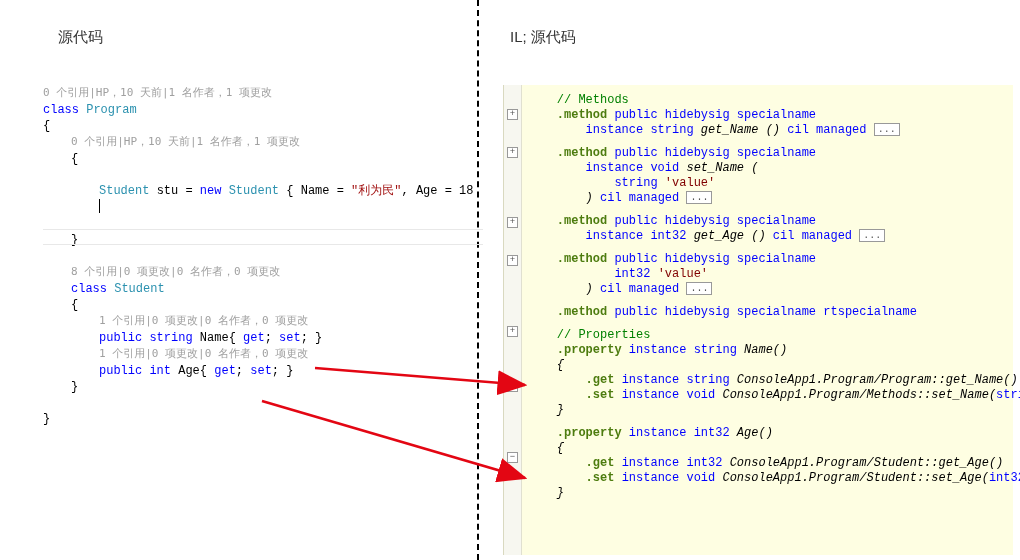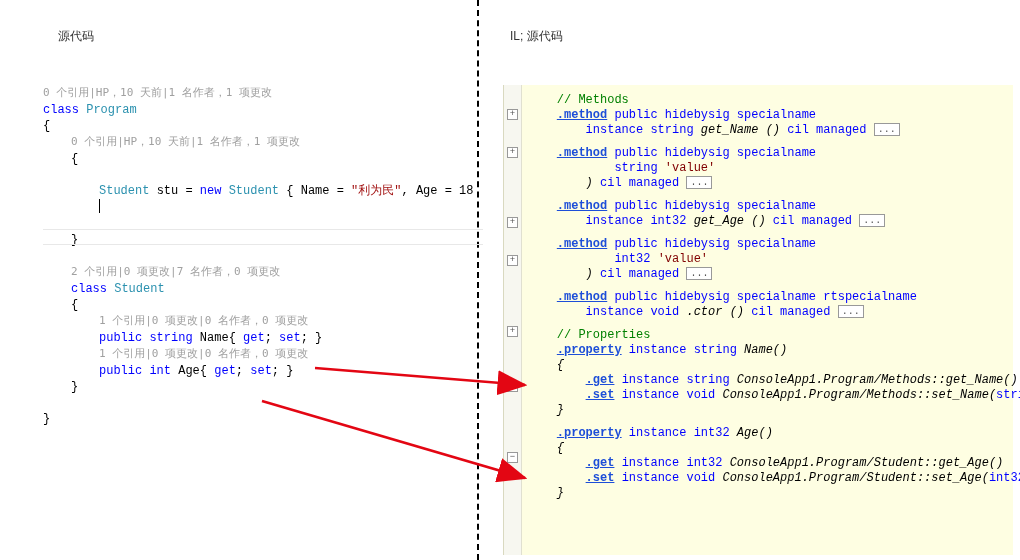--- a/index.html
+++ b/index.html
@@ -10,21 +10,21 @@
     font-size: 12px;
     background: #fff;
     width: 1020px;
     height: 560px;
     position: relative;
     overflow: hidden;
   }
   .panel-title {
     position: absolute;
     font-family: "Microsoft YaHei", sans-serif;
-    font-size: 12px;
+    font-size: 15px;
     color: #333;
   }
   .left-panel {
     position: absolute;
     left: 18px;
     top: 85px;
     width: 440px;
     margin-left: 25px;
   }
   .codelens {
@@ -76,21 +76,21 @@
     background: #fff;
     font-size: 9px;
     line-height: 9px;
     text-align: center;
     color: #555;
     cursor: pointer;
   }
   .il-line { white-space: pre; line-height: 15px; min-height: 15px; }
   .il-comment { color: #008000; }
   .il-kw { color: #0000ff; }
-  .il-dir { color: #1d4ed8; font-weight: bold; text-decoration: underline; }
+  .il-dir { color: #4d7c0f; font-weight: bold; }
   .il-plain { color: #000; font-style: italic; }
   .il-lit { color: #800000; }
   .boxdots {
     display: inline-block;
     border: 1px solid #999;
     padding: 0 3px;
     font-size: 10px;
     line-height: 11px;
     vertical-align: 1px;
     color: #555;
@@ -131,21 +131,21 @@
   <div class="line"><span class="kw">class</span> <span class="type">Program</span></div>
   <div class="line plain">{</div>
   <div class="codelens indent1">0 个引用|HP，10 天前|1 名作者，1 项更改</div>
   <div class="line indent1 plain">{</div>
   <div class="line"></div>
   <div class="line indent2"><span class="type">Student</span> <span class="plain">stu</span> = <span class="kw">new</span> <span class="type">Student</span><span class="plain"> { Name = </span><span class="str">"利为民"</span><span class="plain">, Age = 18</span></div>
   <div class="line indent2"><span class="text-caret"></span></div>
   <div class="line"></div>
   <div class="line indent1 plain">}</div>
   <div class="line"></div>
-  <div class="codelens indent1">2 个引用|0 项更改|7 名作者，0 项更改</div>
+  <div class="codelens indent1">8 个引用|0 项更改|0 名作者，0 项更改</div>
   <div class="line indent1"><span class="kw">class</span> <span class="type">Student</span></div>
   <div class="line indent1 plain">{</div>
   <div class="codelens indent2">1 个引用|0 项更改|0 名作者，0 项更改</div>
   <div class="line indent2"><span class="kw">public string</span> <span class="plain">Name</span><span class="plain">{ </span><span class="kw">get</span><span class="plain">; </span><span class="kw">set</span><span class="plain">; }</span></div>
   <div class="codelens indent2">1 个引用|0 项更改|0 名作者，0 项更改</div>
   <div class="line indent2"><span class="kw">public int</span> <span class="plain">Age</span><span class="plain">{ </span><span class="kw">get</span><span class="plain">; </span><span class="kw">set</span><span class="plain">; }</span></div>
   <div class="line indent1 plain">}</div>
   <div class="line"></div>
   <div class="line plain">}</div>
 </div>
@@ -162,45 +162,45 @@
   </div>
 
   <div class="blk">
     <div class="il-line">    <span class="il-comment">// Methods</span></div>
     <div class="il-line">    <span class="il-dir">.method</span> <span class="il-kw">public hidebysig specialname</span></div>
     <div class="il-line">        <span class="il-kw">instance string</span> <span class="il-plain">get_Name ()</span> <span class="il-kw">cil managed</span> <span class="boxdots">...</span></div>
   </div>
 
   <div class="blk">
     <div class="il-line">    <span class="il-dir">.method</span> <span class="il-kw">public hidebysig specialname</span></div>
+    <div class="il-line">        <span class="il-kw">instance void</span> <span class="il-plain">set_Name (</span></div>
     <div class="il-line">            <span class="il-kw">string</span> <span class="il-lit">'value'</span></div>
     <div class="il-line">        <span class="il-plain">)</span> <span class="il-kw">cil managed</span> <span class="boxdots">...</span></div>
   </div>
 
   <div class="blk">
     <div class="il-line">    <span class="il-dir">.method</span> <span class="il-kw">public hidebysig specialname</span></div>
     <div class="il-line">        <span class="il-kw">instance int32</span> <span class="il-plain">get_Age ()</span> <span class="il-kw">cil managed</span> <span class="boxdots">...</span></div>
   </div>
 
   <div class="blk">
     <div class="il-line">    <span class="il-dir">.method</span> <span class="il-kw">public hidebysig specialname</span></div>
     <div class="il-line">            <span class="il-kw">int32</span> <span class="il-lit">'value'</span></div>
     <div class="il-line">        <span class="il-plain">)</span> <span class="il-kw">cil managed</span> <span class="boxdots">...</span></div>
   </div>
 
   <div class="blk">
     <div class="il-line">    <span class="il-dir">.method</span> <span class="il-kw">public hidebysig specialname rtspecialname</span></div>
-    <div class="il-line">        <span class="il-kw">instance void</span> <span class="il-plain">.ctor ()</span> <span class="il-kw">cil managed</span> <span class="boxdots">...</span></div>
   </div>
 
   <div class="blk">
     <div class="il-line">    <span class="il-comment">// Properties</span></div>
     <div class="il-line">    <span class="il-dir">.property</span> <span class="il-kw">instance string</span> <span class="il-plain">Name()</span></div>
     <div class="il-line il-plain">    {</div>
-    <div class="il-line">        <span class="il-dir">.get</span> <span class="il-kw">instance string</span> <span class="il-plain">ConsoleApp1.Program/Methods::get_Name()</span></div>
+    <div class="il-line">        <span class="il-dir">.get</span> <span class="il-kw">instance string</span> <span class="il-plain">ConsoleApp1.Program/Program::get_Name()</span></div>
     <div class="il-line">        <span class="il-dir">.set</span> <span class="il-kw">instance void</span> <span class="il-plain">ConsoleApp1.Program/Methods::set_Name(</span><span class="il-kw">string</span></div>
     <div class="il-line il-plain">    }</div>
   </div>
 
   <div class="blk">
     <div class="il-line">    <span class="il-dir">.property</span> <span class="il-kw">instance int32</span> <span class="il-plain">Age()</span></div>
     <div class="il-line il-plain">    {</div>
     <div class="il-line">        <span class="il-dir">.get</span> <span class="il-kw">instance int32</span> <span class="il-plain">ConsoleApp1.Program/Student::get_Age()</span></div>
     <div class="il-line">        <span class="il-dir">.set</span> <span class="il-kw">instance void</span> <span class="il-plain">ConsoleApp1.Program/Student::set_Age(</span><span class="il-kw">int32</span></div>
     <div class="il-line il-plain">    }</div>

